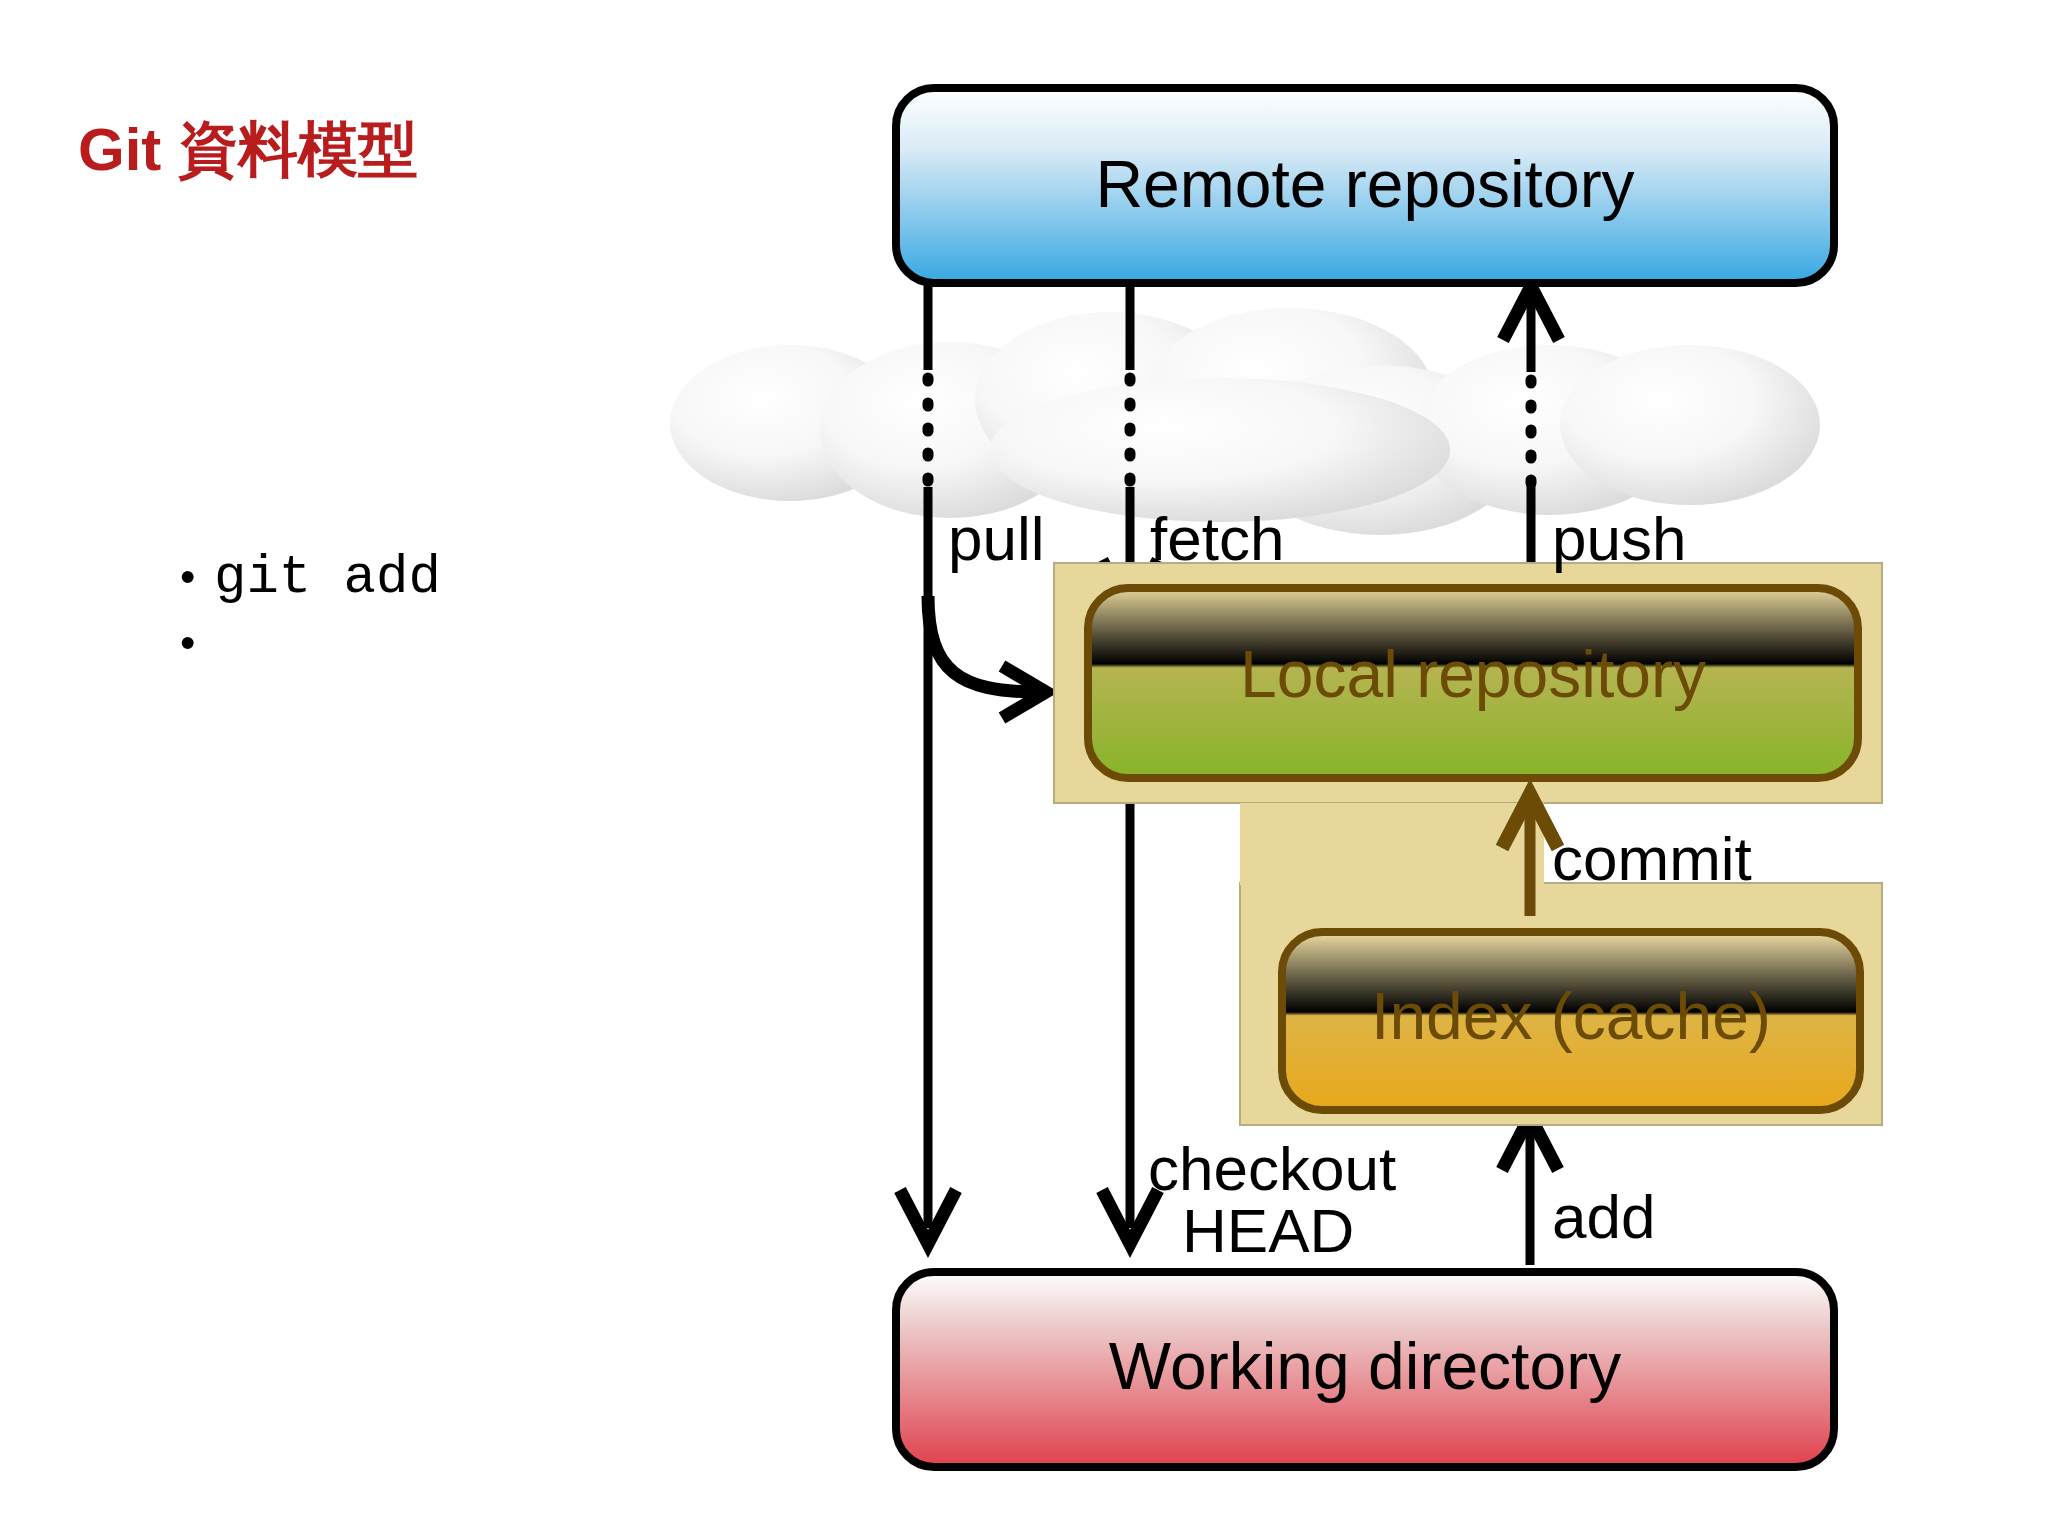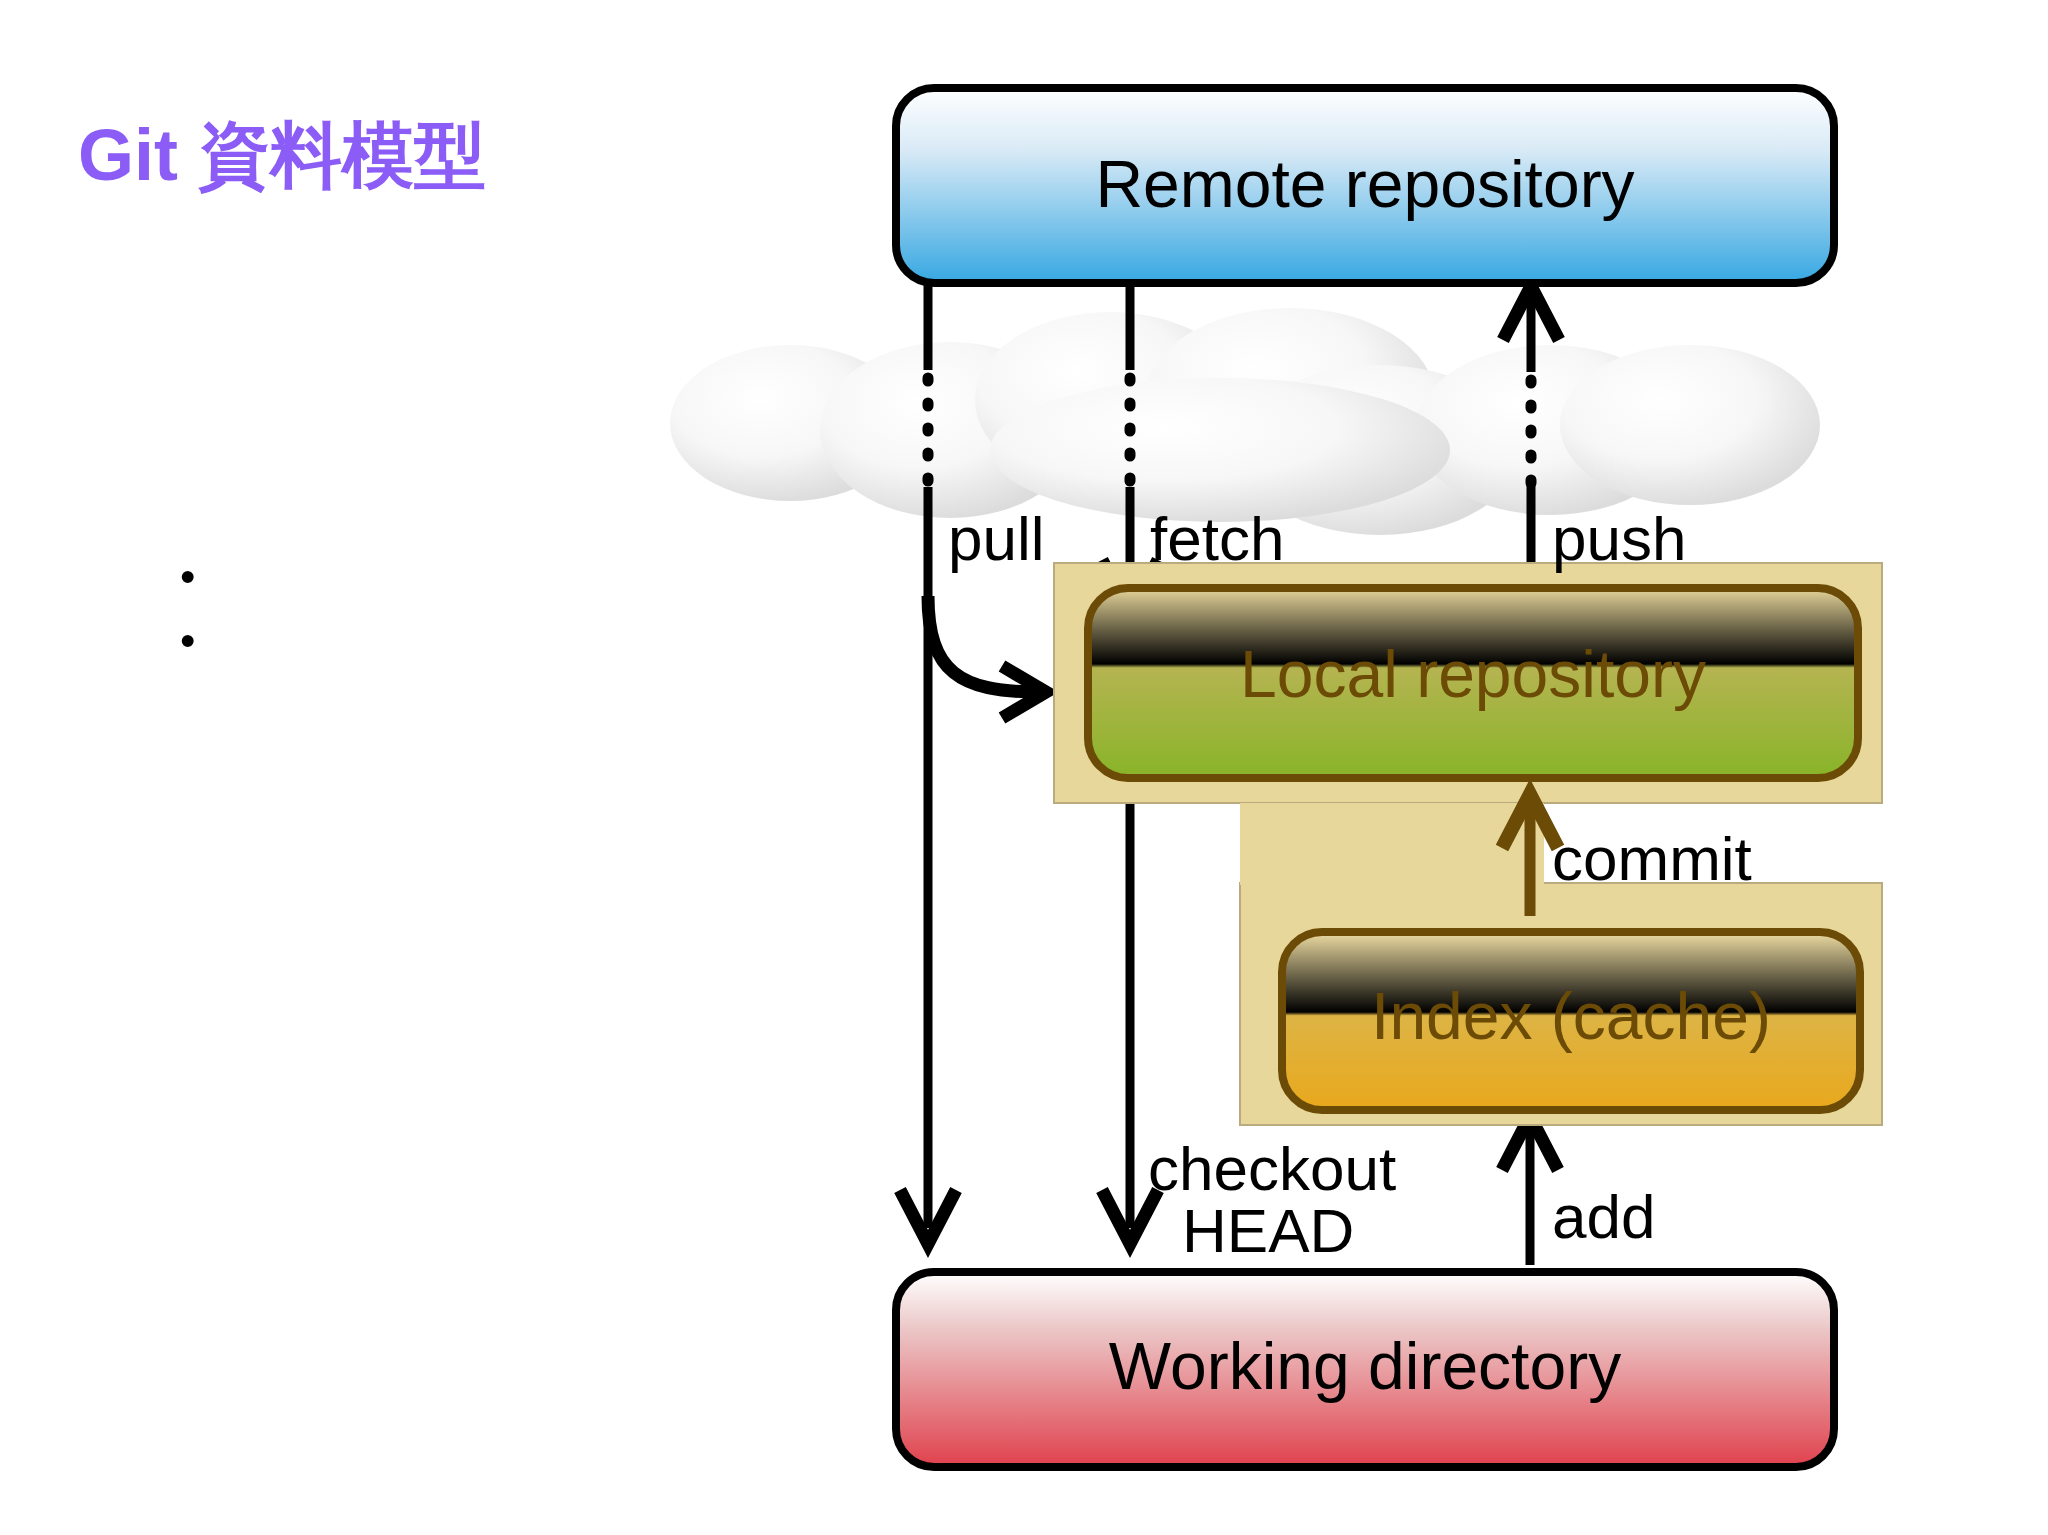--- a/index.html
+++ b/index.html
@@ -19,23 +19,23 @@
     overflow: hidden;
   }
 
   
   #title {
     position: absolute;
     left: 78px;
     top: 118px;
     font-family: "Liberation Sans", sans-serif;
     font-weight: bold;
-    font-size: 72px;
+    font-size: 60px;
     line-height: 1.05;
-    color: #8b5cf6;
+    color: #b91c1c;
     letter-spacing: 0px;
     white-space: nowrap;
   }
   #bullets {
     position: absolute;
     left: 180px;
     top: 545px;
     width: 620px;
   }
   .bullet-row {
@@ -88,20 +88,21 @@
 </head>
 <body>
 
 <div id="slide">
 
   <div id="title">Git 資料模型</div>
 
   <div id="bullets">
     <div class="bullet-row">
       <span class="bullet-dot">•</span>
+      <span>git add</span>
     </div>
     <div class="bullet-row">
       <span class="bullet-dot">•</span>
     </div>
   </div>
 
   <div id="diagram">
     <svg width="2048" height="1535" viewBox="0 0 2048 1535" xmlns="http://www.w3.org/2000/svg">
       <defs>
         <linearGradient id="gradRemote" x1="0" y1="0" x2="0" y2="1">

